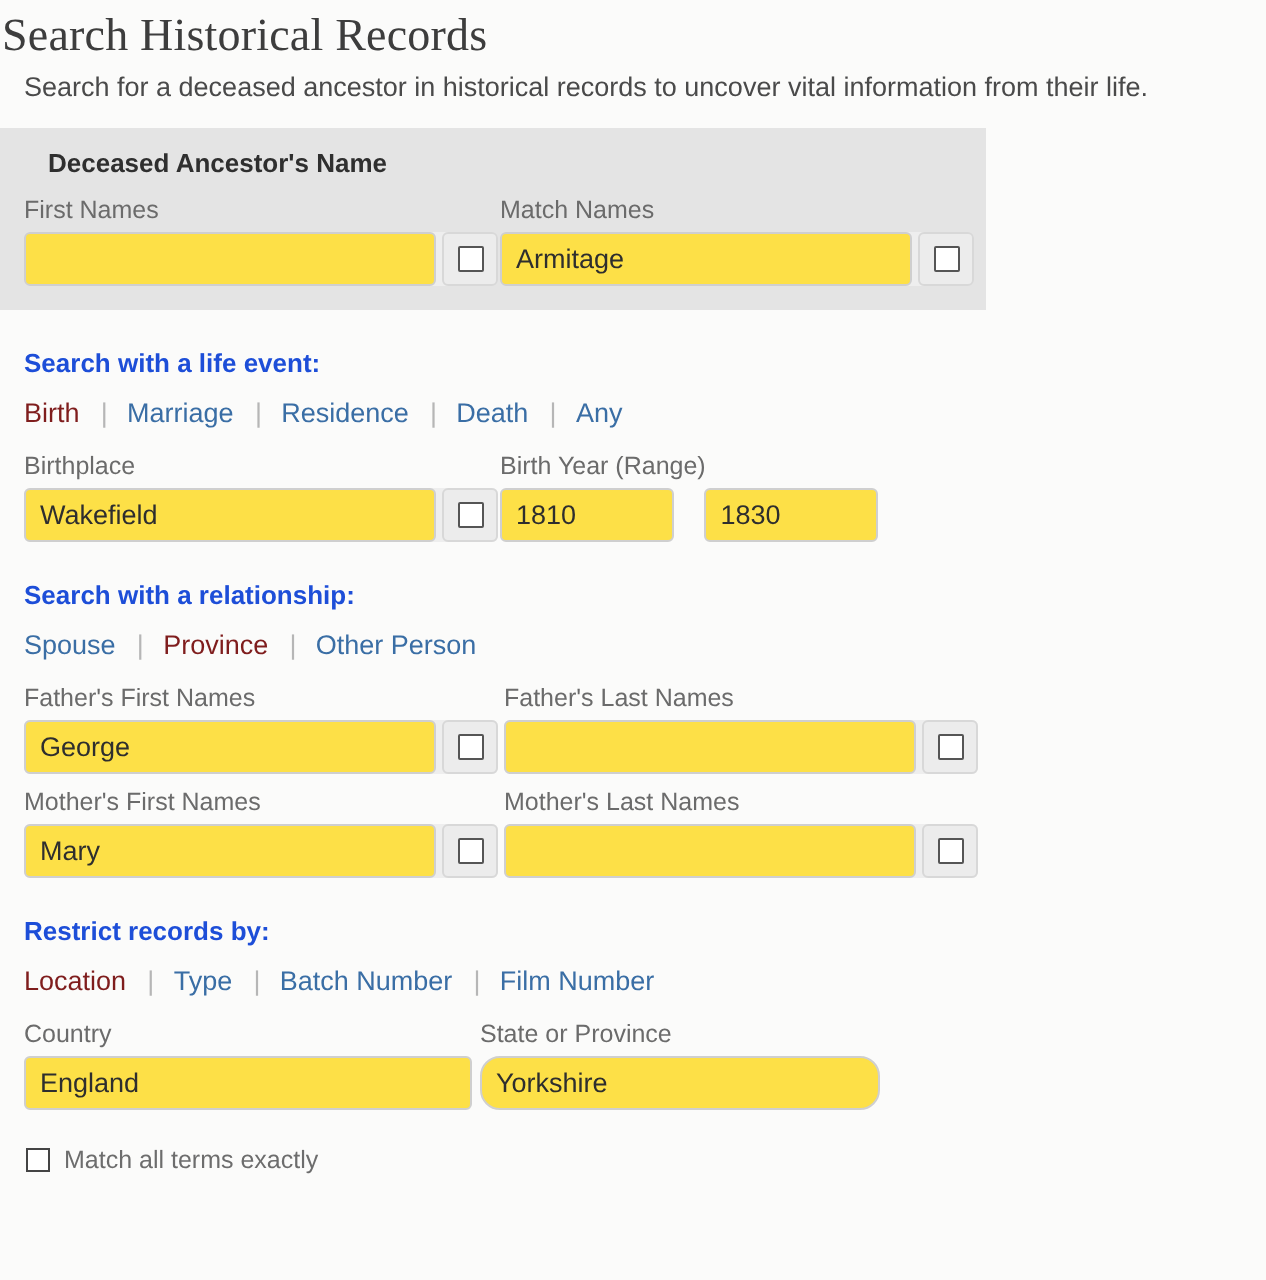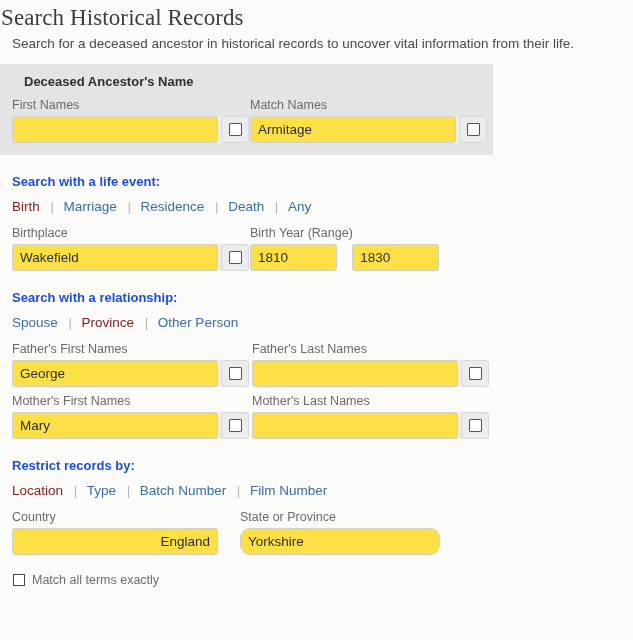--- a/index.html
+++ b/index.html
@@ -173,21 +173,21 @@
   
   .rel-col-left  { width: 240px; }
   .rel-col-right { width: 240px; }
   .rel-input { width: 206px; }
   .rel-row2 { margin-top: 6px; }
 
   
   .restrict-row { display: flex; }
   .restrict-left  { width: 228px; }
   .restrict-right { width: 240px; }
-  .country-input { width: 206px; text-align: right; }
+  .country-input { width: 224px; }
   .state-input { width: 200px; border-radius: 10px; }
 
   .spacer-18 { height: 18px; }
 
   
   .match-row {
     display: flex;
     align-items: center;
     padding-left: 13px;
     margin-top: 18px;

